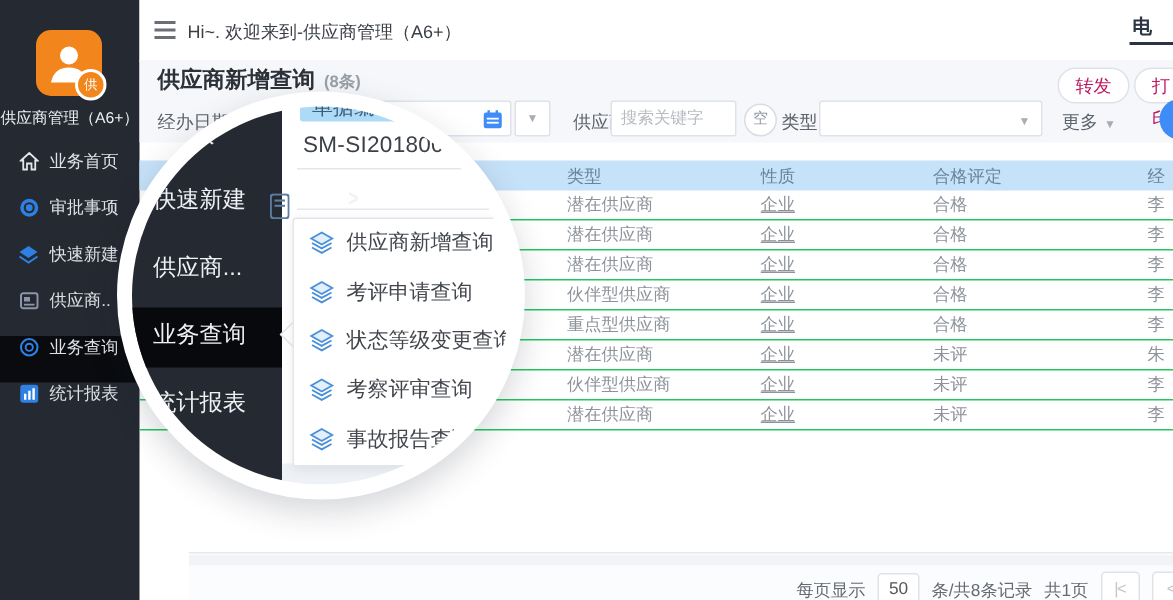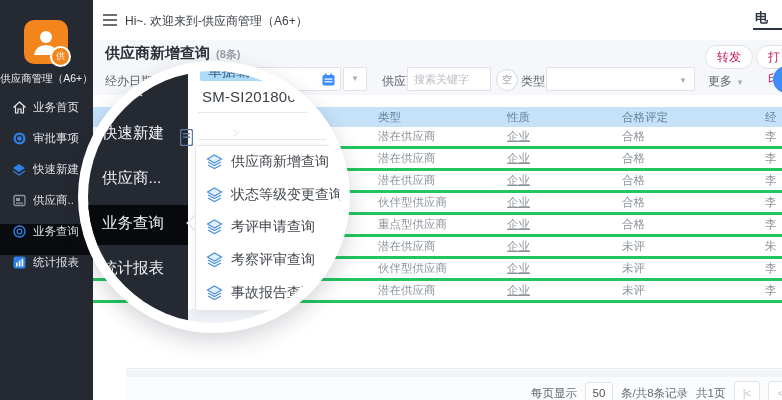--- a/index.html
+++ b/index.html
@@ -48,21 +48,21 @@
   .type-select .sel-caret{position:absolute;right:7px;top:8px;font-size:8px;color:#a7adb5;}
   .more{position:absolute;left:615px;top:33px;font-size:12px;color:#5c636b;}
   .more .mcaret{font-size:8px;color:#a7adb5;margin-left:4px;}
   .fab{position:absolute;left:680px;top:26px;width:27px;height:27px;border-radius:50%;background:#3d8cf7;}
 
   
   .grid-row{display:grid;grid-template-columns:285px 129px 115px 143px 17px;align-items:center;}
   .thead{position:absolute;left:0;top:107px;width:689px;height:20px;background:#c6e2f8;
         font-size:11.5px;color:#67839e;}
   .tbody{position:absolute;left:0;top:127px;width:689px;}
-  .trow{height:19px;border-bottom:3px solid #22c55e;font-size:11.5px;color:#8d939b;}
+  .trow{height:19px;border-bottom:1px solid #22c55e;font-size:11.5px;color:#8d939b;}
   .tcell{white-space:nowrap;overflow:hidden;}
   .tcell.link{text-decoration:underline;}
 
   
   .footer{position:absolute;left:0;top:368px;width:689px;height:32px;background:#fbfcfe;border-top:1px solid #e5e8ed;box-sizing:border-box;margin-left:33px;}
   .footer-strip{position:absolute;left:0;top:1px;width:689px;height:7px;background:#f1f3f7;}
   .pager{position:absolute;left:405px;top:12px;display:flex;align-items:center;gap:8px;font-size:11.5px;color:#666b72;white-space:nowrap;}
   .pbox{width:26px;height:20px;line-height:20px;border:1px solid #dfe3e8;border-radius:3px;background:#fff;text-align:center;color:#555;}
   .pbtn{width:24px;height:22px;line-height:22px;border:1px solid #dfe3e8;border-radius:3px;background:#fff;
         text-align:center;color:#c2c7cd;font-size:11px;letter-spacing:-1px;}
@@ -334,40 +334,40 @@
           <span>供应商新增查询</span>
         </div>
         <div class="pop-item">
           <span style="display:flex">
             <svg width="17" height="16" viewBox="0 0 17 16">
               <path d="M8.5 1 L15.5 5 L8.5 9 L1.5 5 Z" fill="#e4effc" stroke="#4a90d9" stroke-width="1.2"></path>
               <path d="M2 8 L8.5 11.6 L15 8" fill="none" stroke="#4a90d9" stroke-width="1.2"></path>
               <path d="M2 11 L8.5 14.6 L15 11" fill="none" stroke="#4a90d9" stroke-width="1.2"></path>
             </svg>
           </span>
+          <span>考评申请查询</span>
+        </div>
+        <div class="pop-item">
+          <span style="display:flex">
+            <svg width="17" height="16" viewBox="0 0 17 16">
+              <path d="M8.5 1 L15.5 5 L8.5 9 L1.5 5 Z" fill="#e4effc" stroke="#4a90d9" stroke-width="1.2"></path>
+              <path d="M2 8 L8.5 11.6 L15 8" fill="none" stroke="#4a90d9" stroke-width="1.2"></path>
+              <path d="M2 11 L8.5 14.6 L15 11" fill="none" stroke="#4a90d9" stroke-width="1.2"></path>
+            </svg>
+          </span>
           <span>状态等级变更查询</span>
         </div>
         <div class="pop-item">
           <span style="display:flex">
             <svg width="17" height="16" viewBox="0 0 17 16">
               <path d="M8.5 1 L15.5 5 L8.5 9 L1.5 5 Z" fill="#e4effc" stroke="#4a90d9" stroke-width="1.2"></path>
               <path d="M2 8 L8.5 11.6 L15 8" fill="none" stroke="#4a90d9" stroke-width="1.2"></path>
               <path d="M2 11 L8.5 14.6 L15 11" fill="none" stroke="#4a90d9" stroke-width="1.2"></path>
             </svg>
           </span>
-          <span>考评申请查询</span>
-        </div>
-        <div class="pop-item">
-          <span style="display:flex">
-            <svg width="17" height="16" viewBox="0 0 17 16">
-              <path d="M8.5 1 L15.5 5 L8.5 9 L1.5 5 Z" fill="#e4effc" stroke="#4a90d9" stroke-width="1.2"></path>
-              <path d="M2 8 L8.5 11.6 L15 8" fill="none" stroke="#4a90d9" stroke-width="1.2"></path>
-              <path d="M2 11 L8.5 14.6 L15 11" fill="none" stroke="#4a90d9" stroke-width="1.2"></path>
-            </svg>
-          </span>
           <span>考察评审查询</span>
         </div>
         <div class="pop-item">
           <span style="display:flex">
             <svg width="17" height="16" viewBox="0 0 17 16">
               <path d="M8.5 1 L15.5 5 L8.5 9 L1.5 5 Z" fill="#e4effc" stroke="#4a90d9" stroke-width="1.2"></path>
               <path d="M2 8 L8.5 11.6 L15 8" fill="none" stroke="#4a90d9" stroke-width="1.2"></path>
               <path d="M2 11 L8.5 14.6 L15 11" fill="none" stroke="#4a90d9" stroke-width="1.2"></path>
             </svg>
           </span>

